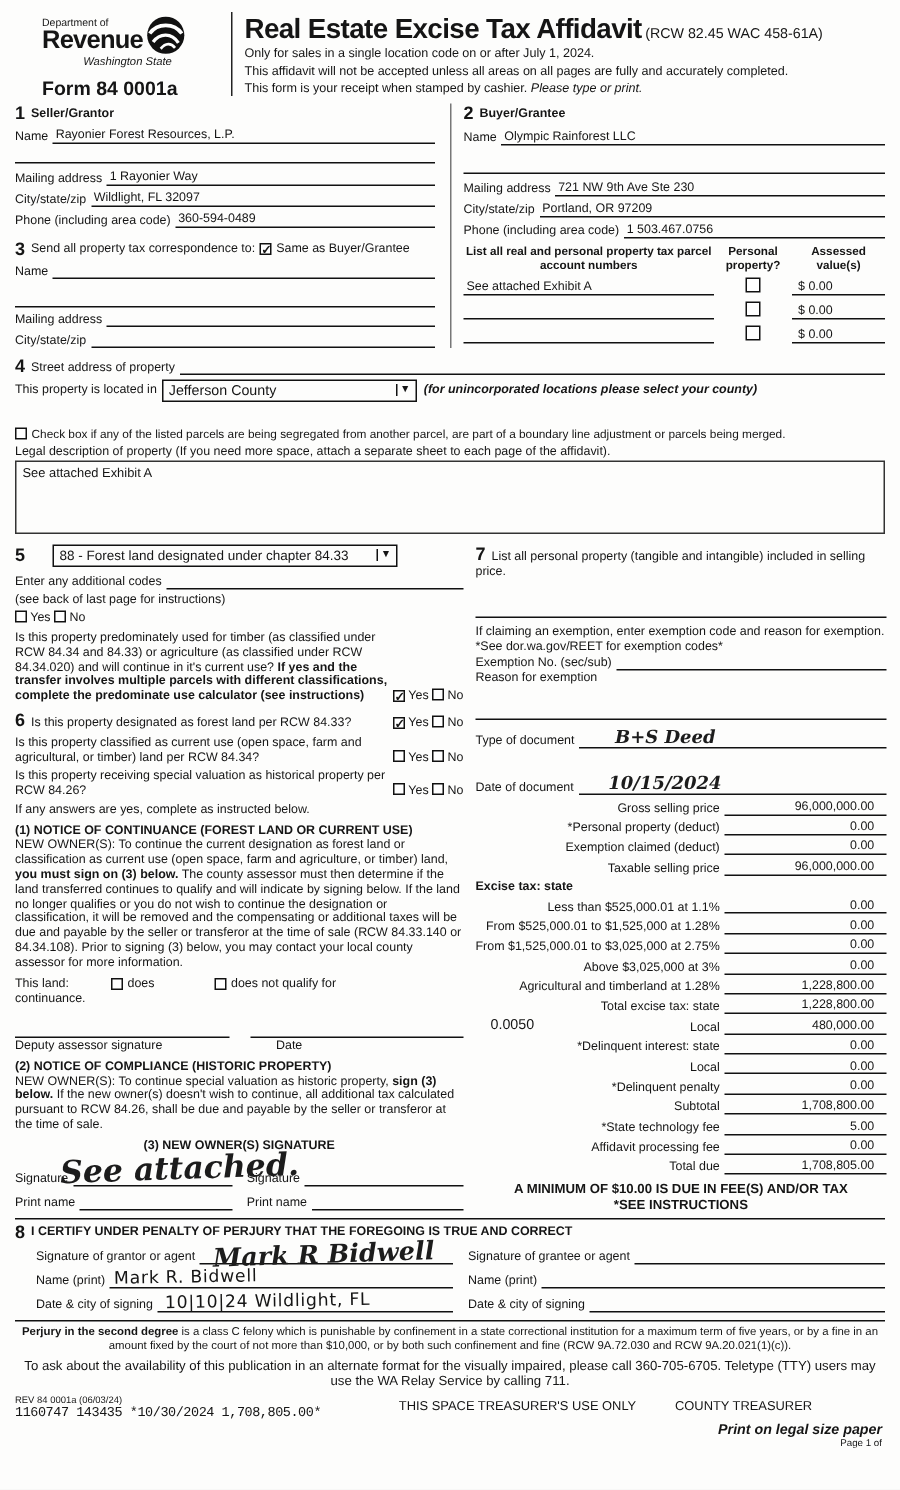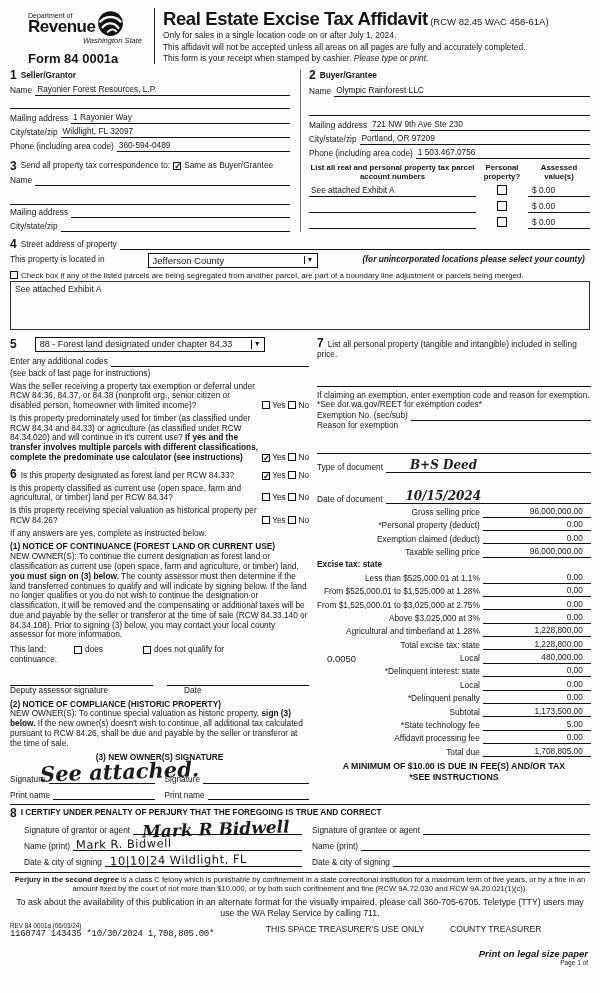--- a/index.html
+++ b/index.html
@@ -8,21 +8,21 @@
     width: 600px; height: 993px; background: #fdfdfc; margin: 0 auto;
     padding: 6px 10px 0 10px; position: relative; overflow: hidden;
     font-size: 8.3px; line-height: 1.18;
   }
   
   .hdr { display: flex; align-items: stretch; }
   .logo-block { width: 142px; padding: 4px 6px 0 18px; }
   .logo-top { display: flex; align-items: flex-start; gap: 2px; }
   .dept-small { font-size: 7px; padding-top: 2px; }
   .revenue { font-weight: bold; font-size: 17px; letter-spacing: -0.5px; margin-top: -3px; }
-  .wa-state { font-style: italic; font-size: 7.5px; text-align: right; padding-right: 4px; }
+  .wa-state { font-style: italic; font-size: 7.5px; text-align: center; padding-right: 4px; }
   .form-num { font-weight: bold; font-size: 13px; margin-top: 5px; }
   .hdr-divider { border-left: 1.3px solid #222; margin: 2px 8px 2px 2px; }
   .title-block { flex: 1; padding-top: 2px; }
   .main-title { font-weight: bold; font-size: 18.5px; letter-spacing: -0.4px; display: inline; }
   .title-ref { font-size: 9.5px; display: inline; }
   .hdr-line { font-size: 8.4px; margin-top: 1.5px; }
   .em { font-style: italic; }
   
   .row { display: flex; align-items: flex-end; }
   .lbl { white-space: nowrap; padding-right: 3px; }
@@ -219,52 +219,52 @@
       </div>
     </div>
   </div>
 
   <div style="margin-top:6px;">
     <div class="row">
       <span class="secnum">4</span>
       <span class="lbl">Street address of property</span>
       <span class="fill"></span>
     </div>
-    <div class="row" style="margin-top:3px; align-items:center;gap:40px;">
+    <div class="row" style="margin-top:3px; align-items:center;">
       <span class="lbl">This property is located in</span>
       <span class="select-box">
         <span>Jefferson County</span>
         <span class="dd-btn">▼</span>
       </span>
       <span class="em bold" style="padding-left:5px;">(for unincorporated locations please select your county)</span>
     </div>
-    <div class="row" style="margin-top:3px; align-items:center; font-size:7.9px;">
+    <div class="row" style="margin-top:17px; align-items:center; font-size:7.9px;">
       <span class="cb"><span></span></span>
       <span style="padding-left:3px;">Check box if any of the listed parcels are being segregated from another parcel, are part of a boundary line adjustment or parcels being merged.</span>
     </div>
+    <div style="margin-top:2px;">Legal description of property (If you need more space, attach a separate sheet to each page of the affidavit).</div>
     <div class="legal-box">See attached Exhibit A</div>
   </div>
 
   <div class="main-grid">
 
     <div>
       <div class="row" style="align-items:center; margin-top:3px;">
         <span class="secnum" style="padding-right:18px;">5</span>
         <span class="select-box" style="min-width:230px; font-size:9px;">
           <span>88 - Forest land designated under chapter 84.33</span>
           <span class="dd-btn">▼</span>
         </span>
       </div>
       <div class="row" style="margin-top:5px;">
         <span class="lbl">Enter any additional codes</span>
         <span class="fill"></span>
       </div>
       <div style="margin-top:2px;">(see back of last page for instructions)</div>
       <div class="q">
-        <span class="q-text">Was the seller receiving a property tax exemption or deferral under RCW 84.36, 84.37, or 84.38 (nonprofit org., senior citizen or disabled person, homeowner with limited income)?</span>
         <span class="yn">
           <span class="cb"><span></span></span>
           <span>Yes</span>
           <span class="cb"><span></span></span>
           <span>No</span>
         </span>
       </div>
       <div class="q">
         <span class="q-text"><span>Is this property predominately used for timber (as classified under RCW 84.34 and 84.33) or agriculture (as classified under RCW 84.34.020) and will continue in it's current use? </span><span class="bold">If yes and the transfer involves multiple parcels with different classifications, complete the predominate use calculator (see instructions)</span></span>
         <span class="yn">
@@ -422,21 +422,21 @@
       <div class="trow">
           <span class="tlabel">Local</span>
           <span class="tval">0.00</span>
         </div>
       <div class="trow">
           <span class="tlabel">*Delinquent penalty</span>
           <span class="tval">0.00</span>
         </div>
       <div class="trow">
           <span class="tlabel">Subtotal</span>
-          <span class="tval">1,173,500.00</span>
+          <span class="tval">1,708,800.00</span>
         </div>
       <div class="trow">
           <span class="tlabel">*State technology fee</span>
           <span class="tval">5.00</span>
         </div>
       <div class="trow">
           <span class="tlabel">Affidavit processing fee</span>
           <span class="tval">0.00</span>
         </div>
       <div class="trow">

